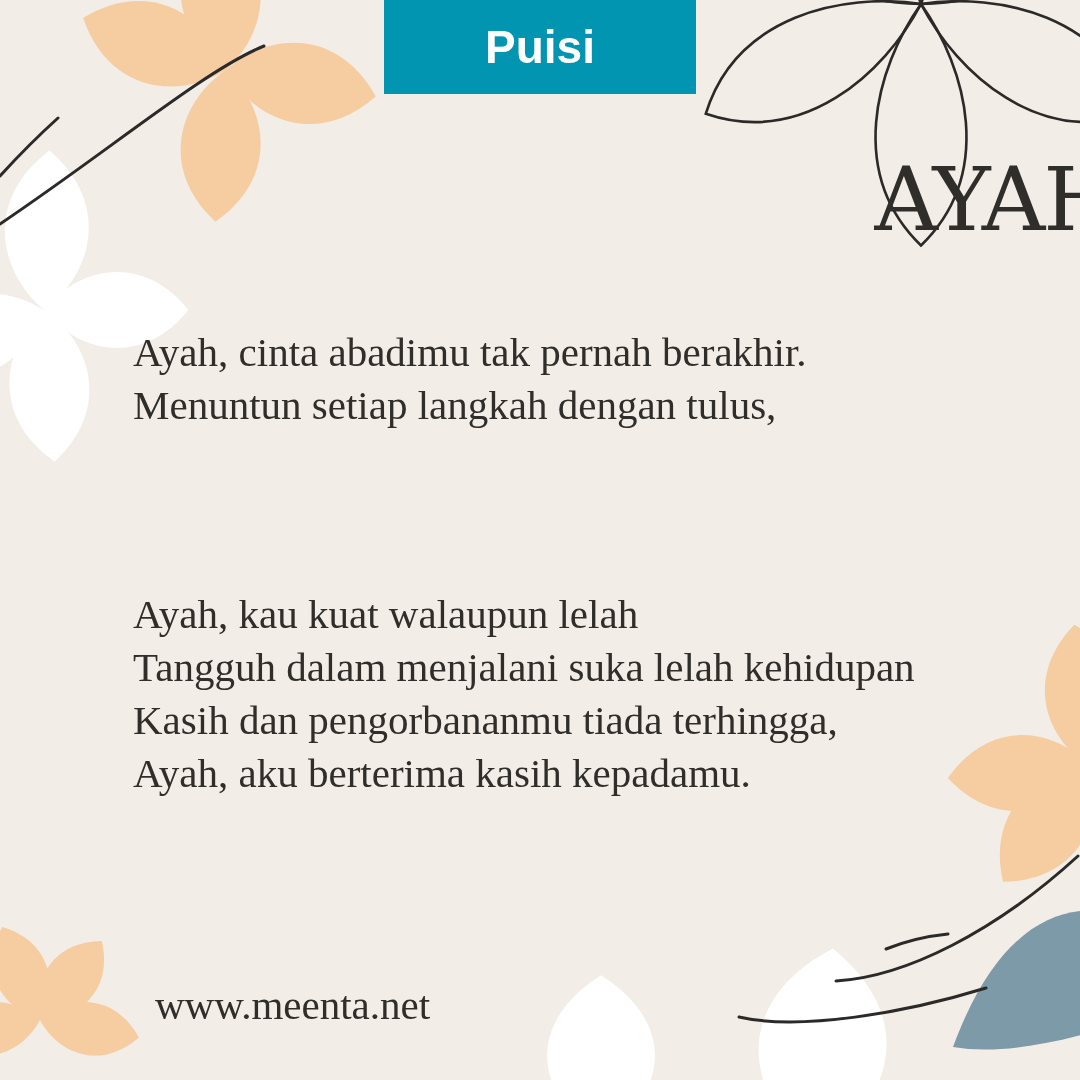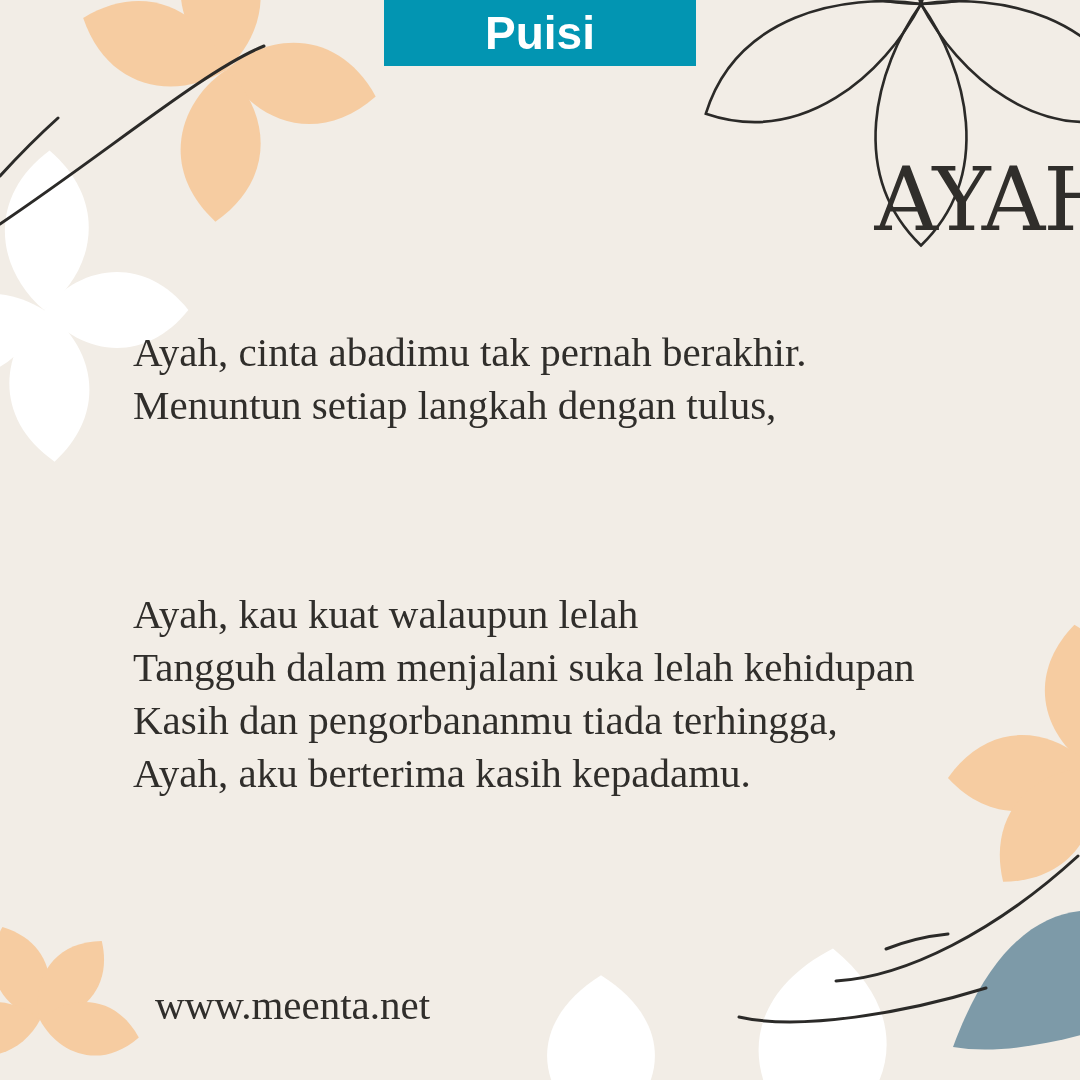--- a/index.html
+++ b/index.html
@@ -20,21 +20,21 @@
     overflow:hidden;
     font-family:"Liberation Serif", serif;
   }
   .deco{position:absolute;left:0;top:0;width:1080px;height:1080px;pointer-events:none;}
   .peach{fill:var(--peach);}
   .white{fill:var(--white-shape);}
   .leaf{fill:var(--leaf);}
   .outline{fill:none;stroke:var(--line);stroke-width:2.5;}
   .stroke{fill:none;stroke:var(--line);stroke-width:3;stroke-linecap:round;}
   .banner{
-    position:absolute;left:384px;top:0;width:312px;height:66px;
+    position:absolute;left:384px;top:0;width:312px;height:94px;
     background:var(--banner);
     display:flex;align-items:center;justify-content:center;
   }
   .banner-label{
     font-family:"Liberation Sans", sans-serif;
     font-weight:bold;font-size:46px;color:var(--banner-text);
   }
   .title{
     position:absolute;left:0;top:156px;width:1072px;
     text-align:right;

